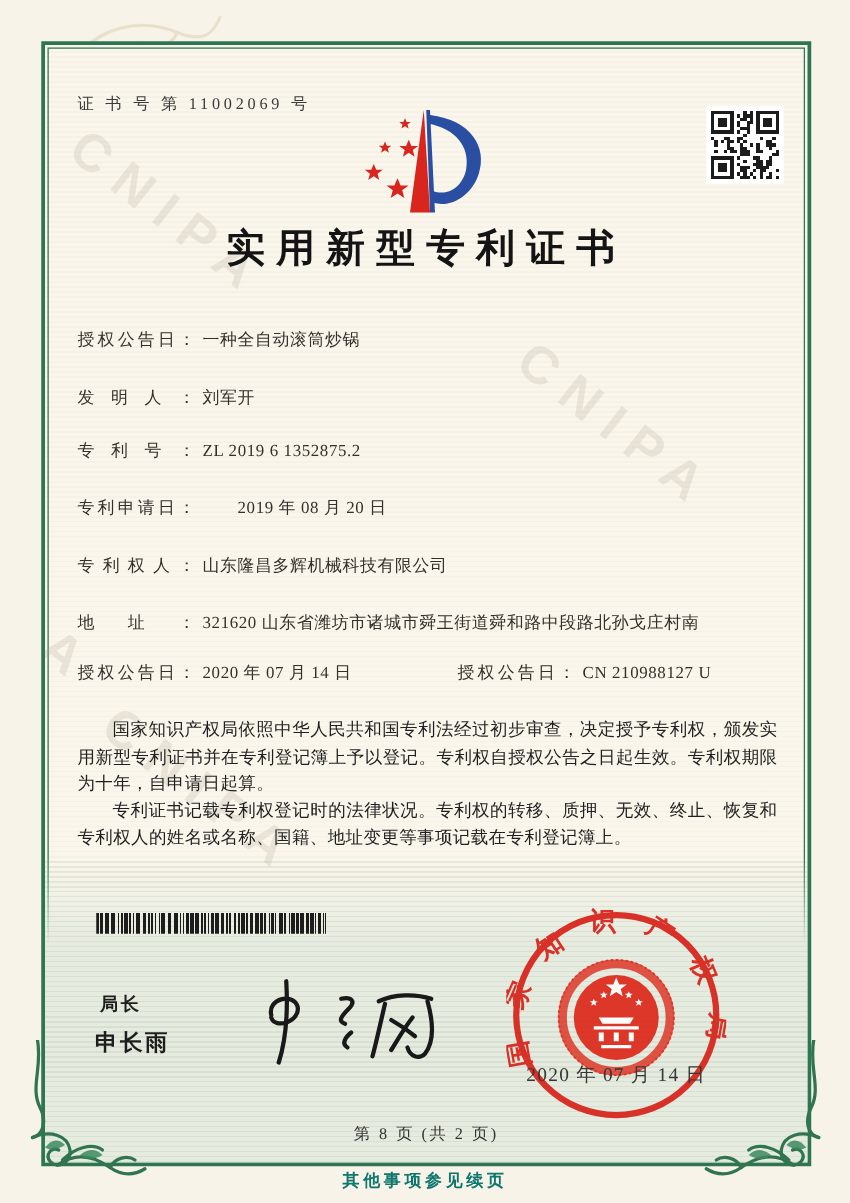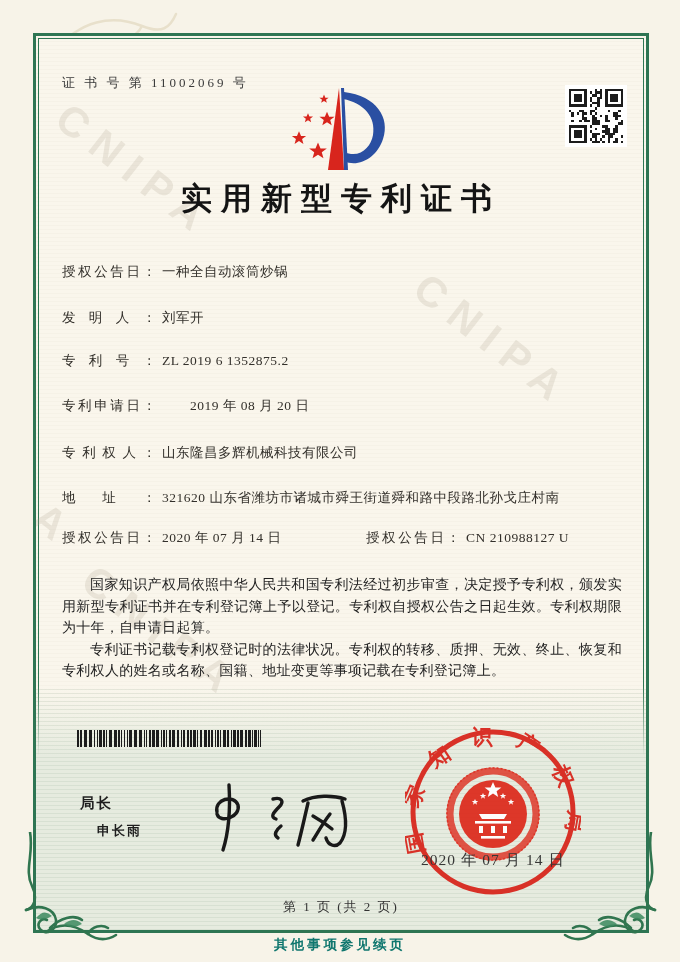--- a/index.html
+++ b/index.html
@@ -36,21 +36,21 @@
   .fvalue{margin-left:6px;letter-spacing:0.5px;}
   .fvalue.addr{width:452px;}
 
   .paras{position:absolute;left:26px;top:538px;width:560px;}
   .paras p{margin:0;font-size:14px;line-height:21.5px;color:#1f1f1f;
            text-align:justify;text-indent:2em;letter-spacing:0.3px;}
 
   .barcode{position:absolute;left:41px;top:694px;}
   .signer-title{position:absolute;left:44px;top:758px;font-size:14.5px;font-weight:600;color:#1e1e1e;
                 font-family:"Liberation Sans",sans-serif;letter-spacing:2px;}
-  .signer-name{position:absolute;left:61px;top:786px;font-size:13px;font-weight:600;color:#1e1e1e;
+  .signer-name{position:absolute;left:40px;top:786px;font-size:18px;font-weight:600;color:#1e1e1e;
                font-family:"Liberation Sans",sans-serif;letter-spacing:2px;}
   .signature{position:absolute;left:157px;top:736px;}
 
   .seal{position:absolute;left:369px;top:688px;opacity:0.93;}
   .seal text{font-family:"Liberation Serif",serif;}
 
   .page-indicator{position:absolute;left:0;right:0;top:862px;text-align:center;
                   font-size:13px;letter-spacing:2px;color:#333;}
   .continuation{position:absolute;left:0;right:0;top:936px;text-align:center;
                 font-size:13.5px;font-weight:600;letter-spacing:3px;color:#0f766e;}
@@ -364,21 +364,21 @@
             <rect x="70" y="97" width="36" height="2.6"></rect>
             <rect x="74" y="102" width="4" height="7"></rect>
             <rect x="86" y="102" width="4" height="7"></rect>
             <rect x="98" y="102" width="4" height="7"></rect>
             <rect x="76" y="112" width="24" height="2.6"></rect>
           </g>
         </g>
         <text x="88" y="141" text-anchor="middle" font-size="15.5" fill="#2a2a2a" letter-spacing="1">2020 年 07 月 14 日</text>
       </svg>
 
-      <div class="page-indicator">第 1 页 (共 2 页)</div>
+      <div class="page-indicator">第 8 页 (共 2 页)</div>
     </div>
   </div>
 
   <svg class="flourish" style="left:16px;top:832px;" width="105" height="118" viewBox="0 0 105 118">
     <g fill="none" stroke="#30754f" stroke-width="2.6" stroke-linecap="round">
       <path d="M14,0 C18,22 8,38 16,54 C22,66 18,76 10,78"></path>
       <path d="M10,78 C24,72 38,76 40,88 C41,98 30,104 24,97 C20,92 25,85 31,88"></path>
       <path d="M30,100 C44,90 58,92 72,102 C82,109 92,108 100,103"></path>
       <path d="M34,96 C44,86 58,82 66,88"></path>
       <path d="M72,102 C76,94 86,92 92,96"></path>

